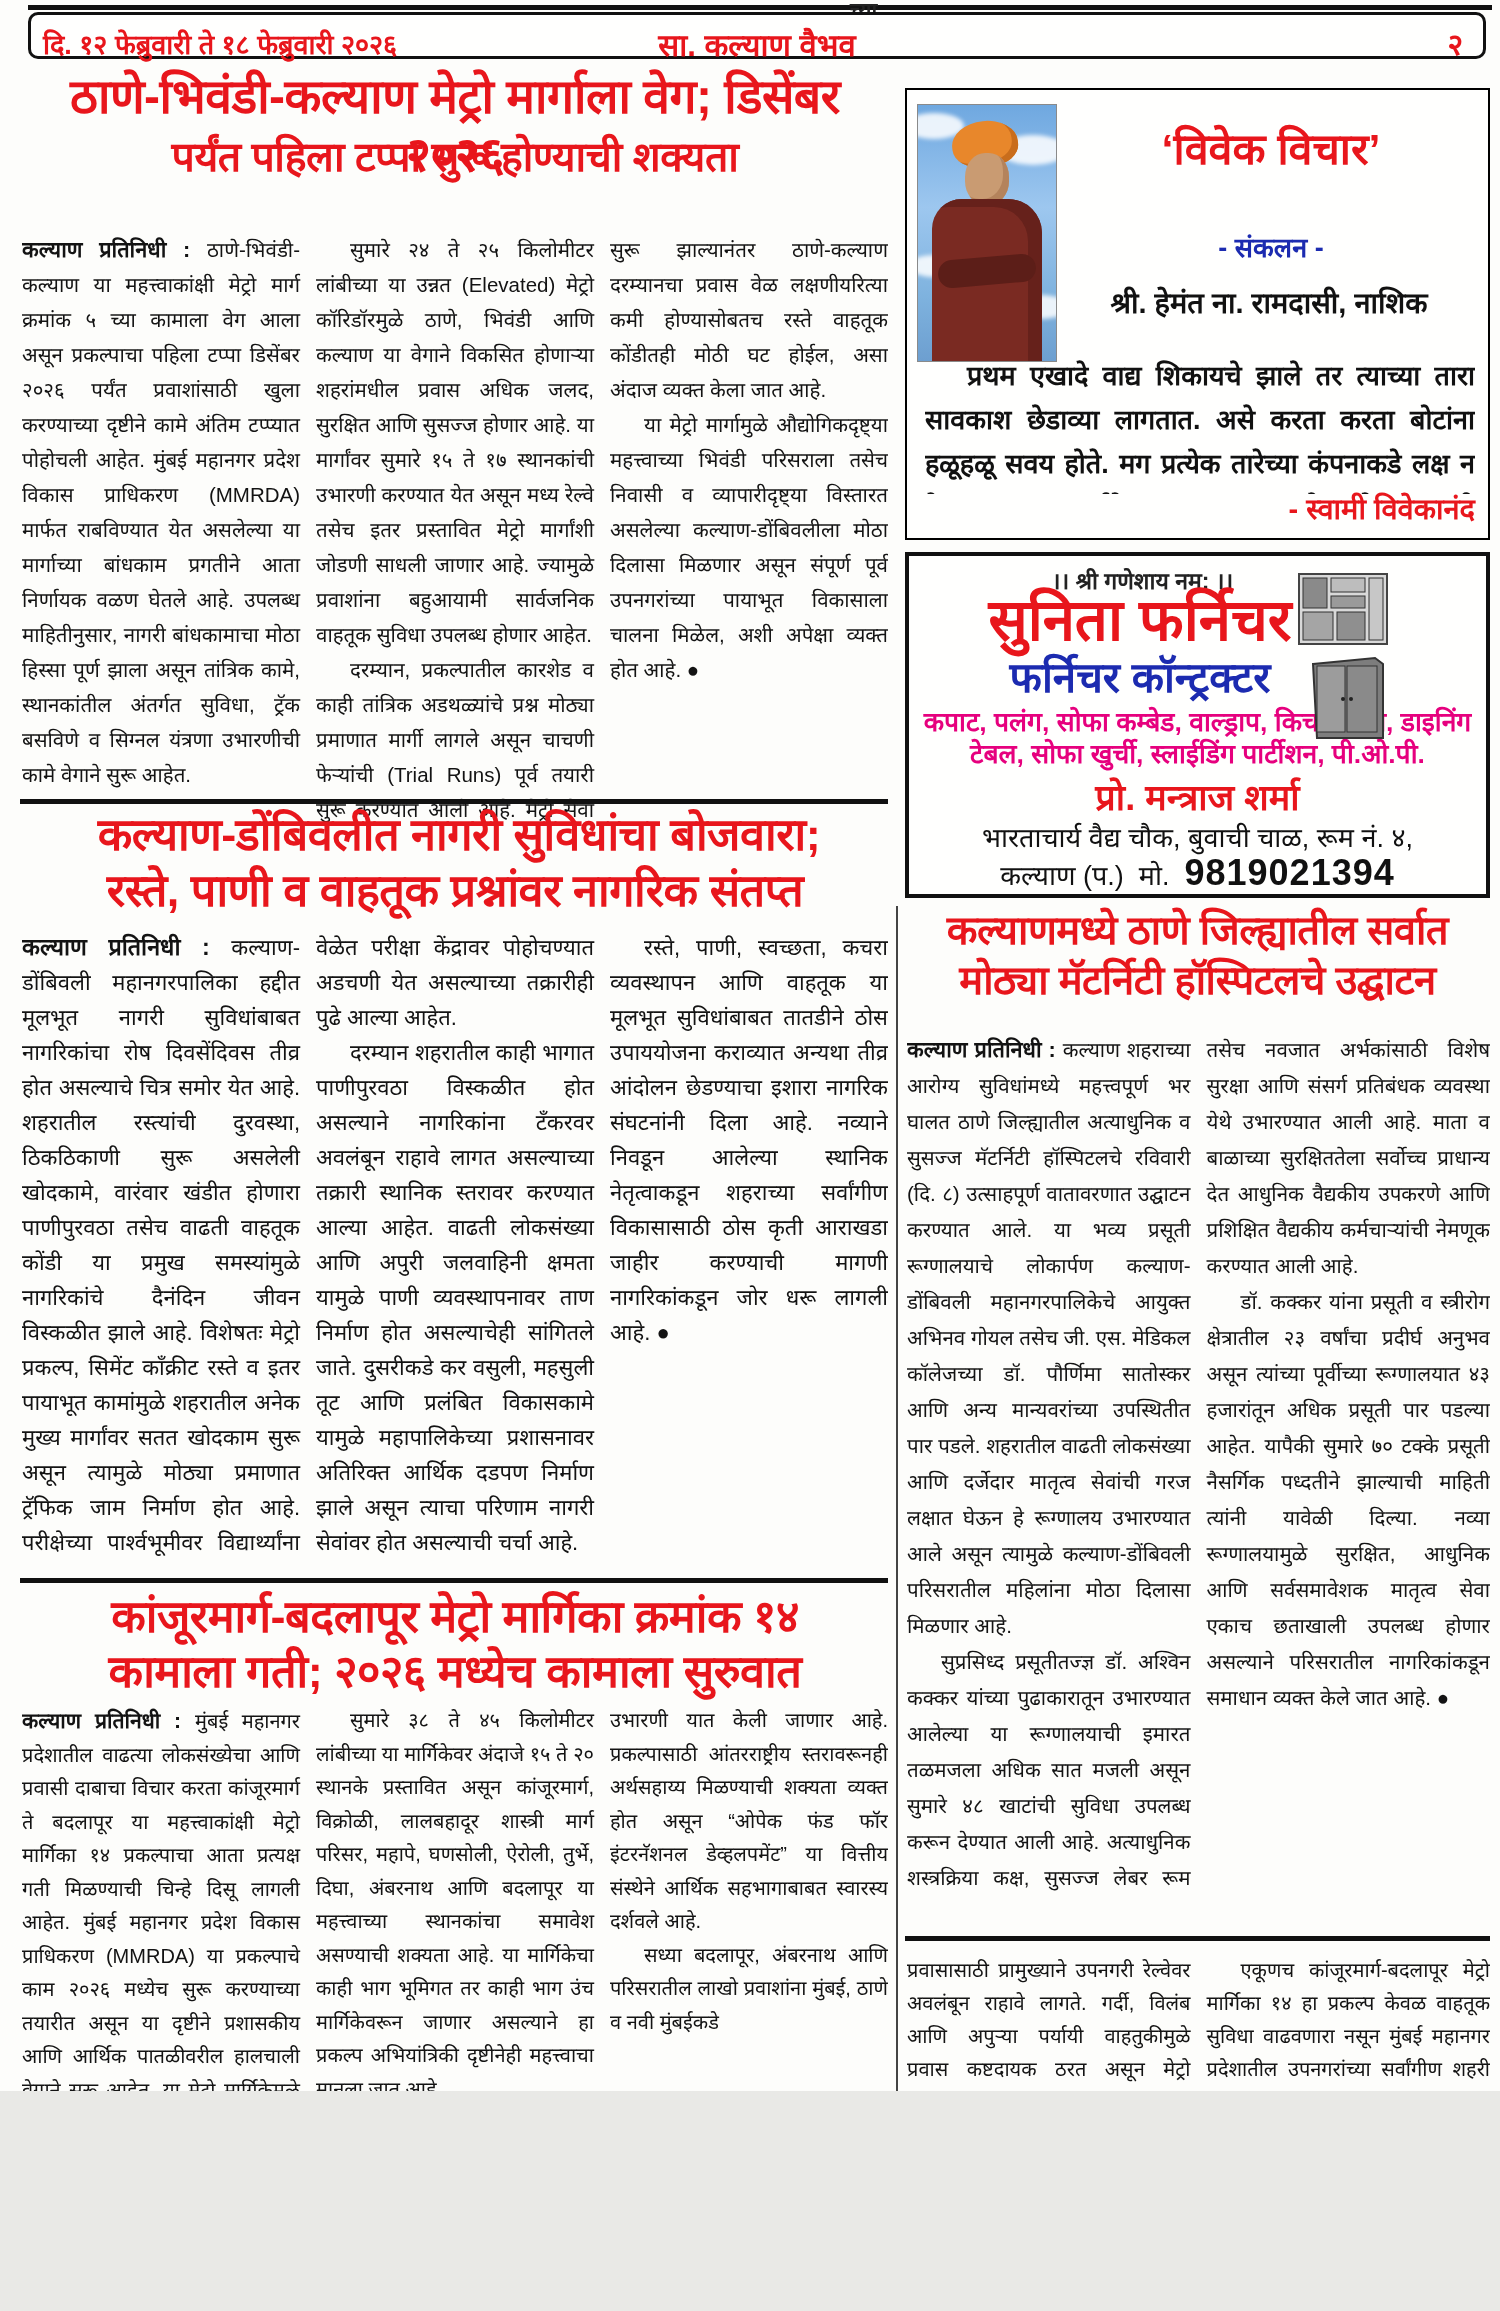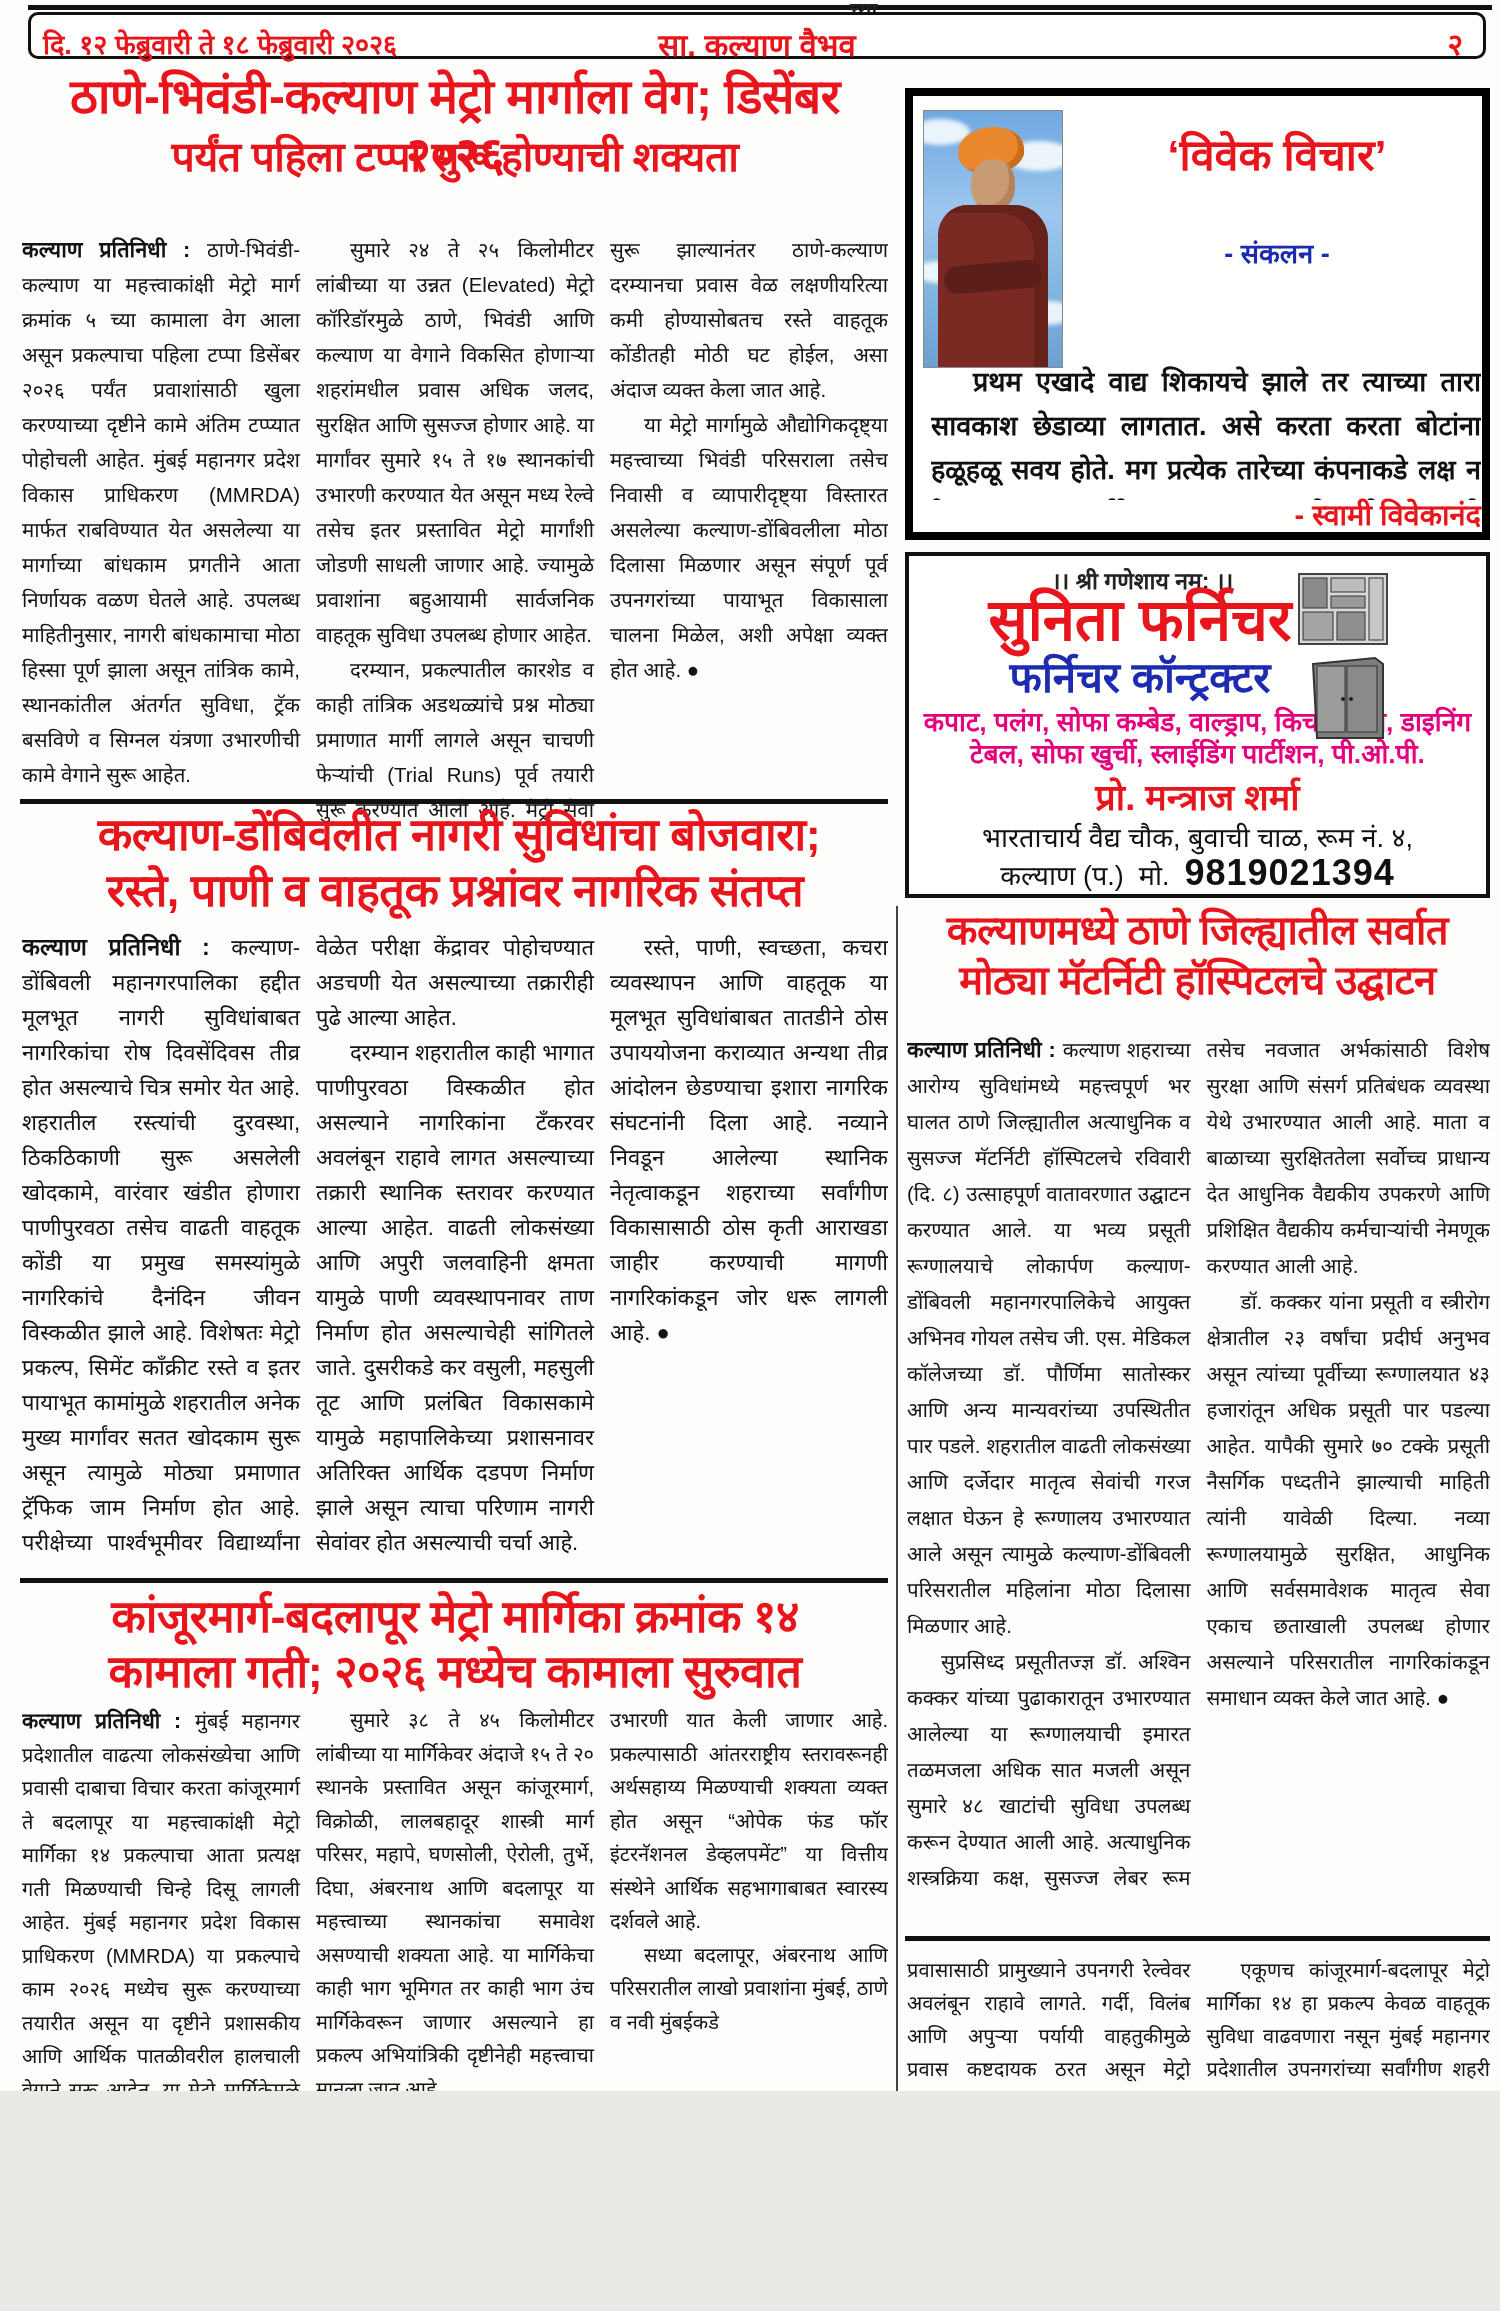--- a/index.html
+++ b/index.html
@@ -34,21 +34,21 @@
           font-size:22px;line-height:35px;overflow:hidden;}
   #rule2{left:20px;top:1578px;width:868px;height:5px;}
   
   #a3h1{left:20px;top:1590px;width:870px;font-size:45px;line-height:53px;}
   #a3h2{left:20px;top:1645px;width:870px;font-size:45px;line-height:53px;}
   #a3body{left:22px;top:1704px;width:866px;height:582px;column-count:3;column-gap:16px;column-fill:auto;
           font-size:20px;line-height:33.5px;overflow:hidden;}
   #bottomrule{left:15px;top:2294px;width:1477px;height:6px;}
   #vrule{left:896px;top:906px;width:2px;height:1384px;background:#444;}
   
-  #vivekbox{left:905px;top:88px;width:585px;height:452px;border:8px solid #000000;box-sizing:border-box;background:#fffffe;}
+  #vivekbox{left:905px;top:88px;width:585px;height:452px;border:2px solid #000000;box-sizing:border-box;background:#fffffe;}
   #vphoto{left:10px;top:14px;width:138px;height:256px;border:1px solid #8a8a8a;overflow:hidden;
           background:linear-gradient(180deg,#6fa8e0 0%,#9dc7ef 40%,#7eb2de 75%,#6d9fd0 100%);}
   .cloud{position:absolute;background:rgba(255,255,255,.85);border-radius:50%;filter:blur(2px);}
   #vp-turban{position:absolute;top:16px;left:34px;width:66px;height:46px;background:#e8872b;
              border-radius:55% 55% 48% 48%;transform:rotate(-6deg);box-shadow:inset -6px -4px 0 #c96d1c;}
   #vp-face{position:absolute;top:48px;left:47px;width:44px;height:52px;background:#c99b72;border-radius:46%;
            box-shadow:inset -6px -6px 0 #b4835c;}
   #vp-robe{position:absolute;top:94px;left:14px;width:110px;height:170px;background:#7a2a22;
            border-radius:30px 34px 0 0;box-shadow:inset -14px 8px 0 #66211b;}
   #vp-arms{position:absolute;top:152px;left:20px;width:98px;height:28px;background:#5c1e18;
@@ -129,20 +129,21 @@
       <div class="cloud" style="left:80px;top:30px;width:70px;height:30px;"></div>
       <div class="cloud" style="left:-10px;top:150px;width:54px;height:22px;"></div>
       <div class="cloud" style="left:92px;top:190px;width:60px;height:24px;"></div>
       <div id="vp-turban"></div>
       <div id="vp-face"></div>
       <div id="vp-robe"></div>
       <div id="vp-arms"></div>
     </div>
     <div class="abs" id="vtitle">‘विवेक विचार’</div>
     <div class="abs" id="vsank">- संकलन -</div>
+    <div class="abs" id="vauthor">श्री. हेमंत ना. रामदासी, नाशिक</div>
     <div class="abs" id="vquote">प्रथम एखादे वाद्य शिकायचे झाले तर त्याच्या तारा सावकाश छेडाव्या लागतात. असे करता करता बोटांना हळूहळू सवय होते. मग प्रत्येक तारेच्या कंपनाकडे लक्ष न देता आपण सफाईने वाद्य वाजवू लागतो. तसेच आजची आपली सहज कर्मे ही आपण पूर्वी जाणीवपूर्वक केलेल्या कर्माचा परिपाक असतात.</div>
     <div class="abs" id="vattr">- स्वामी विवेकानंद</div>
   </div>
 
   <div class="abs" id="adbox">
     <div class="ad-center" id="ad-ganesh">।। श्री गणेशाय नम: ।।</div>
     <div class="ad-center" id="ad-name">सुनिता फर्निचर</div>
     <div class="ad-center" id="ad-sub">फर्निचर कॉन्ट्रक्टर</div>
     <div class="ad-center" id="ad-items">कपाट, पलंग, सोफा कम्बेड, वाल्ड्राप, किचन ट्रॉली, डाइनिंग टेबल, सोफा खुर्ची, स्लाईडिंग पार्टीशन, पी.ओ.पी.</div>
     <div class="ad-center" id="ad-prop">प्रो. मन्त्राज शर्मा</div>

